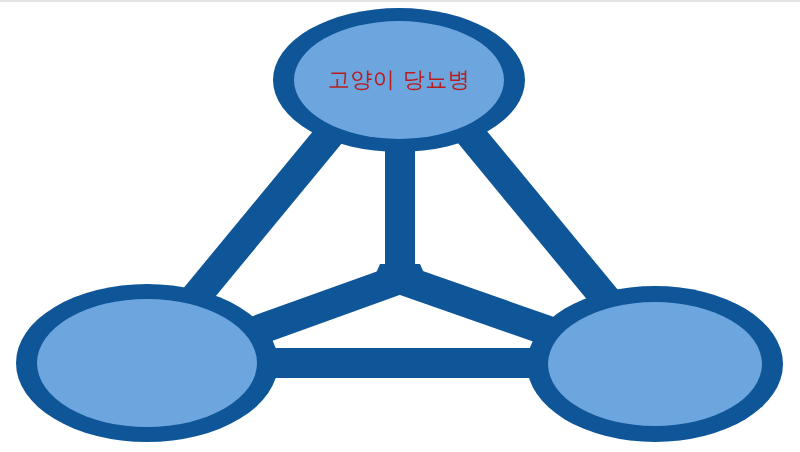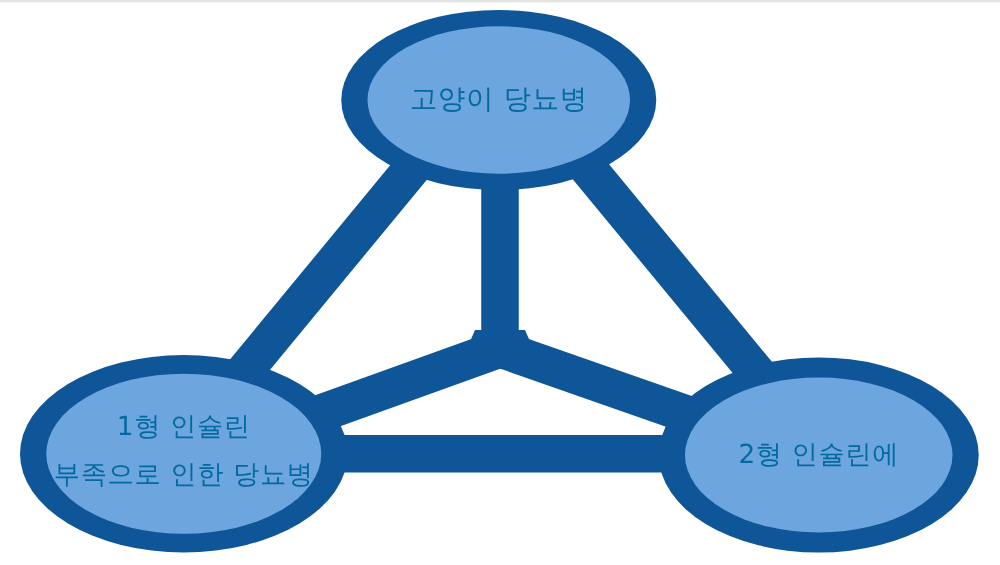--- a/index.html
+++ b/index.html
@@ -23,21 +23,21 @@
       left: 0;
       top: 0;
     }
     .label {
       position: absolute;
       display: flex;
       flex-direction: column;
       align-items: center;
       justify-content: center;
       text-align: right;
-      color: #0369a1;
+      color: #b91c1c;
       font-family: "DejaVu Sans", sans-serif;
       font-size: 21px;
       line-height: 38px;
       letter-spacing: 0.5px;
     }
     .label span { display: block; white-space: nowrap; }
   </style>
 </head>
 <body>
 
@@ -64,22 +64,17 @@
     <ellipse cx="147" cy="361" rx="110" ry="64" fill="#6da6de"></ellipse>
 
     <ellipse cx="655" cy="362" rx="128" ry="78" fill="#0f5698"></ellipse>
     <ellipse cx="655" cy="362" rx="107" ry="62" fill="#6da6de"></ellipse>
   </svg>
 
   <div class="label" style="left:299px; top:58px; width:200px; height:40px; font-size:22px;">
     <span>고양이 당뇨병</span>
   </div>
 
-  <div class="label" style="left:37px; top:318px; width:220px; height:80px;">
-    <span>1형 인슐린</span>
-    <span>부족으로 인한 당뇨병</span>
-  </div>
 
   <div class="label" style="left:545px; top:302px; width:220px; height:118px;">
-    <span>2형 인슐린에</span>
   </div>
 
 </div>
 
 </body></html>

